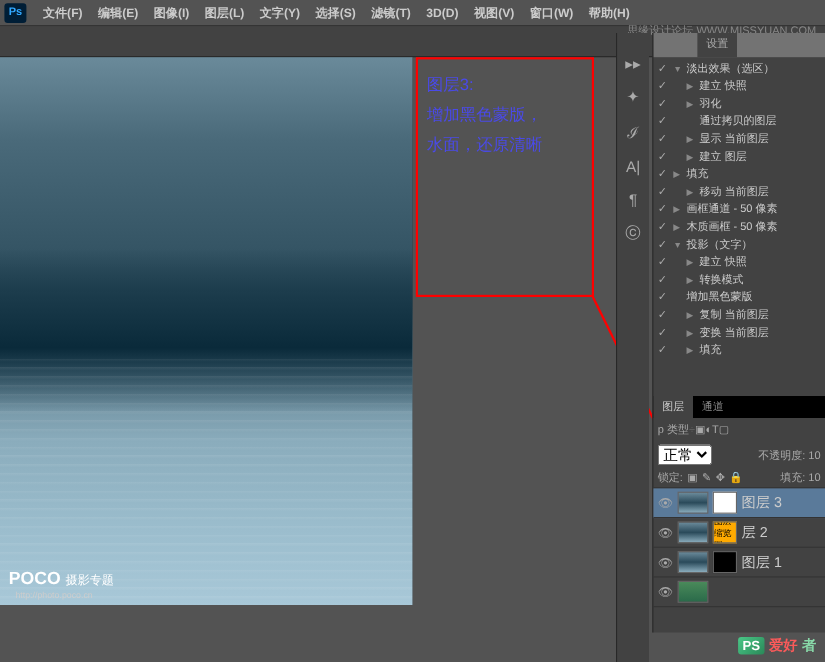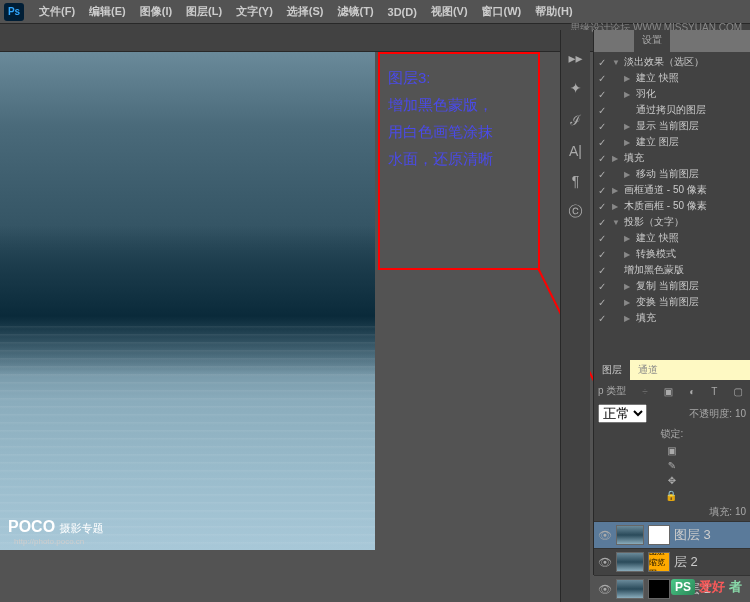--- a/index.html
+++ b/index.html
@@ -21,26 +21,26 @@
 .right-tools .ricon{color:#aaa;font-size:14px;}
 .history-panel{position:absolute;right:0;top:30px;width:157px;height:330px;background:#424242;border-left:1px solid #282828;overflow:hidden;}
 .panel-tabs{display:flex;background:#737373;height:22px;}
 .panel-tab{padding:3px 8px;color:#aaa;font-size:10px;}
 .history-list{padding:2px 0;}
 .history-item{display:flex;align-items:center;padding:1px 4px;color:#ccc;font-size:10px;height:16px;}
 .history-item .eye{width:14px;color:#aaa;font-size:10px;}
 .history-item .tri{width:12px;color:#888;font-size:8px;}
 .history-item .indent{display:inline-block;}
 .layers-panel{position:absolute;right:0;bottom:27px;width:157px;height:215px;background:#424242;border-left:1px solid #282828;}
-.layer-tabs{display:flex;background:#fef9c3;height:20px;}
+.layer-tabs{display:flex;background:#000000;height:20px;}
 .layer-tab{padding:3px 8px;color:#ccc;font-size:10px;background:#424242;}
 .layer-tab2{padding:3px 8px;color:#888;font-size:10px;}
-.layer-controls{padding:4px;display:flex;gap:16px;align-items:center;font-size:10px;color:#aaa;}
+.layer-controls{padding:4px;display:flex;gap:0;align-items:center;font-size:10px;color:#aaa;}
 .layer-row2{display:flex;align-items:center;padding:2px 4px;font-size:10px;color:#aaa;justify-content:space-between;}
-.lock-row{display:flex;align-items:center;padding:2px 4px;font-size:10px;color:#aaa;gap:4px;border-bottom:1px solid #333;flex-direction:column;}
+.lock-row{display:flex;align-items:center;padding:2px 4px;font-size:10px;color:#aaa;gap:4px;border-bottom:1px solid #333;}
 .layer-item{display:flex;align-items:center;padding:3px 4px;border-bottom:1px solid #333;gap:4px;}
 .layer-item.active{background:#5a7a9a;}
 .layer-eye{color:#aaa;font-size:11px;width:14px;}
 .layer-thumb{width:28px;height:20px;background:linear-gradient(180deg,#6a8a9a,#2a4a5a,#8aacbc);border:1px solid #666;}
 .layer-thumb.green{background:linear-gradient(180deg,#4a8a5a,#2a6a4a);}
 .layer-mask{width:22px;height:20px;background:#fff;border:1px solid #666;}
 .layer-mask.black{background:#000;}
 .layer-mask.yellow{background:#ffaa00;font-size:8px;color:#000;overflow:hidden;display:flex;align-items:center;}
 .layer-name{color:#ccc;font-size:13px;}
 .leader-line{position:absolute;pointer-events:none;}
@@ -73,21 +73,20 @@
 <div class="canvas-area">
   <div class="canvas-img">
     <div class="poco-logo"><span>POCO</span> <span style="font-size:11px;font-weight:normal">摄影专题</span></div>
     <div class="poco-sub">http://photo.poco.cn</div>
   </div>
 </div>
 
 <div class="annotation-box">
   <div class="annotation-text">图层3:</div>
   <div class="annotation-text">增加黑色蒙版，</div>
-  <div class="annotation-text">用白色画笔涂抹</div>
   <div class="annotation-text">水面，还原清晰</div>
 </div>
 
 <svg class="leader-line" style="left:538px;top:268px;width:120px;height:230px;">
   <line x1="0" y1="0" x2="108" y2="218" stroke="#f00" stroke-width="2"></line>
   <polygon points="108,218 100,206 112,210" fill="#f00"></polygon>
 </svg>
 
 <div class="right-tools">
   <span class="ricon">▸▸</span>

